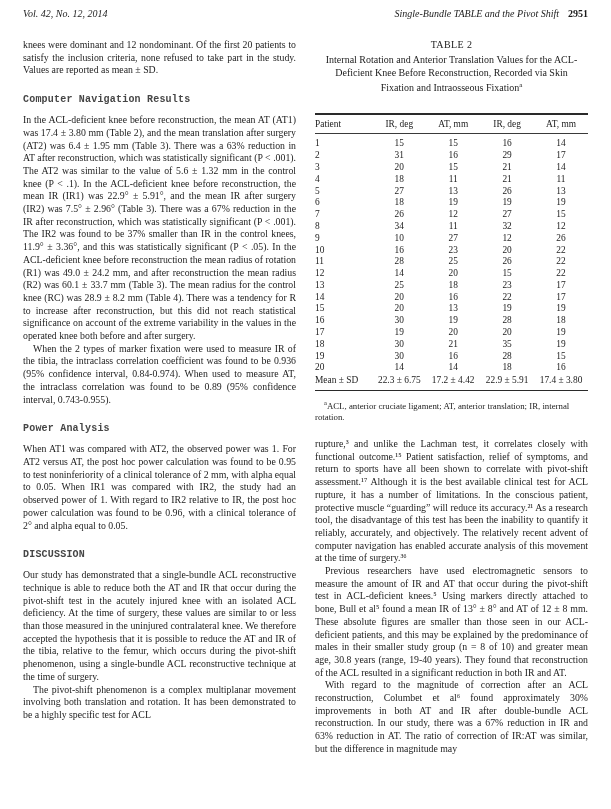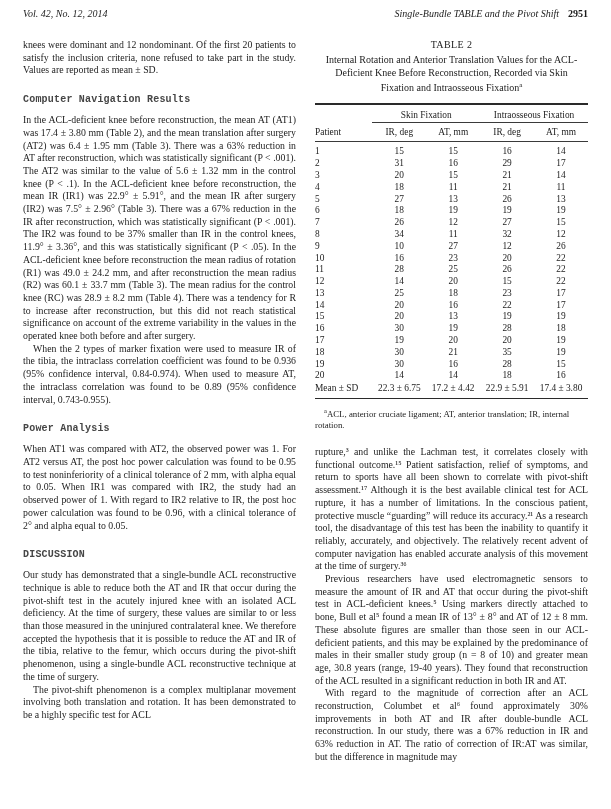--- a/index.html
+++ b/index.html
@@ -25,21 +25,21 @@
   }
   .body-text.indent{text-indent:10px;}
   .section-heading{
     font-family:Liberation Mono, monospace;
     font-size:10px;font-weight:bold;color:#454545;
     margin:17px 0 9px 0;letter-spacing:0.2px;
   }
   
   .table-block{margin-bottom:15px;}
   .table-label{font-size:10px;text-align:center;margin-bottom:3px;letter-spacing:0.4px;}
-  .table-caption{font-size:10px;line-height:13px;text-align:center;margin:0 4px 9px 4px;}
+  .table-caption{font-size:10px;line-height:13px;text-align:center;margin:0 4px 19px 4px;}
   .table-caption sup{font-size:7px;}
   table.data-table{
     width:100%;border-collapse:collapse;font-size:9.4px;
     border-top:2px solid #2a2a2a;border-bottom:1.6px solid #2a2a2a;
   }
   table.data-table th{font-weight:normal;}
   tr.group-row th{padding:5px 0 2px 0;text-align:center;}
   tr.group-row th.group{border-bottom:1px solid #3a3a3a;}
   tr.group-row th.blank{border-bottom:none;}
   tr.colhead-row th{padding:4px 0 4px 0;border-bottom:1px solid #3a3a3a;}
@@ -95,25 +95,20 @@
 
         <table class="data-table">
           <colgroup>
             <col class="pcol">
               <col class="vcol">
               <col class="vcol">
               <col class="vcol">
               <col class="vcol">
           </colgroup>
           <thead>
-            <tr class="group-row">
-              <th class="blank"></th>
-              <th class="group" colspan="2">Skin Fixation</th>
-              <th class="group" colspan="2">Intraosseous Fixation</th>
-            </tr>
             <tr class="colhead-row">
               <th class="c0">Patient</th>
               <th>IR, deg</th>
               <th>AT, mm</th>
               <th>IR, deg</th>
               <th>AT, mm</th>
             </tr>
           </thead>
           <tbody class="rows" id="table-body">
               <tr>

